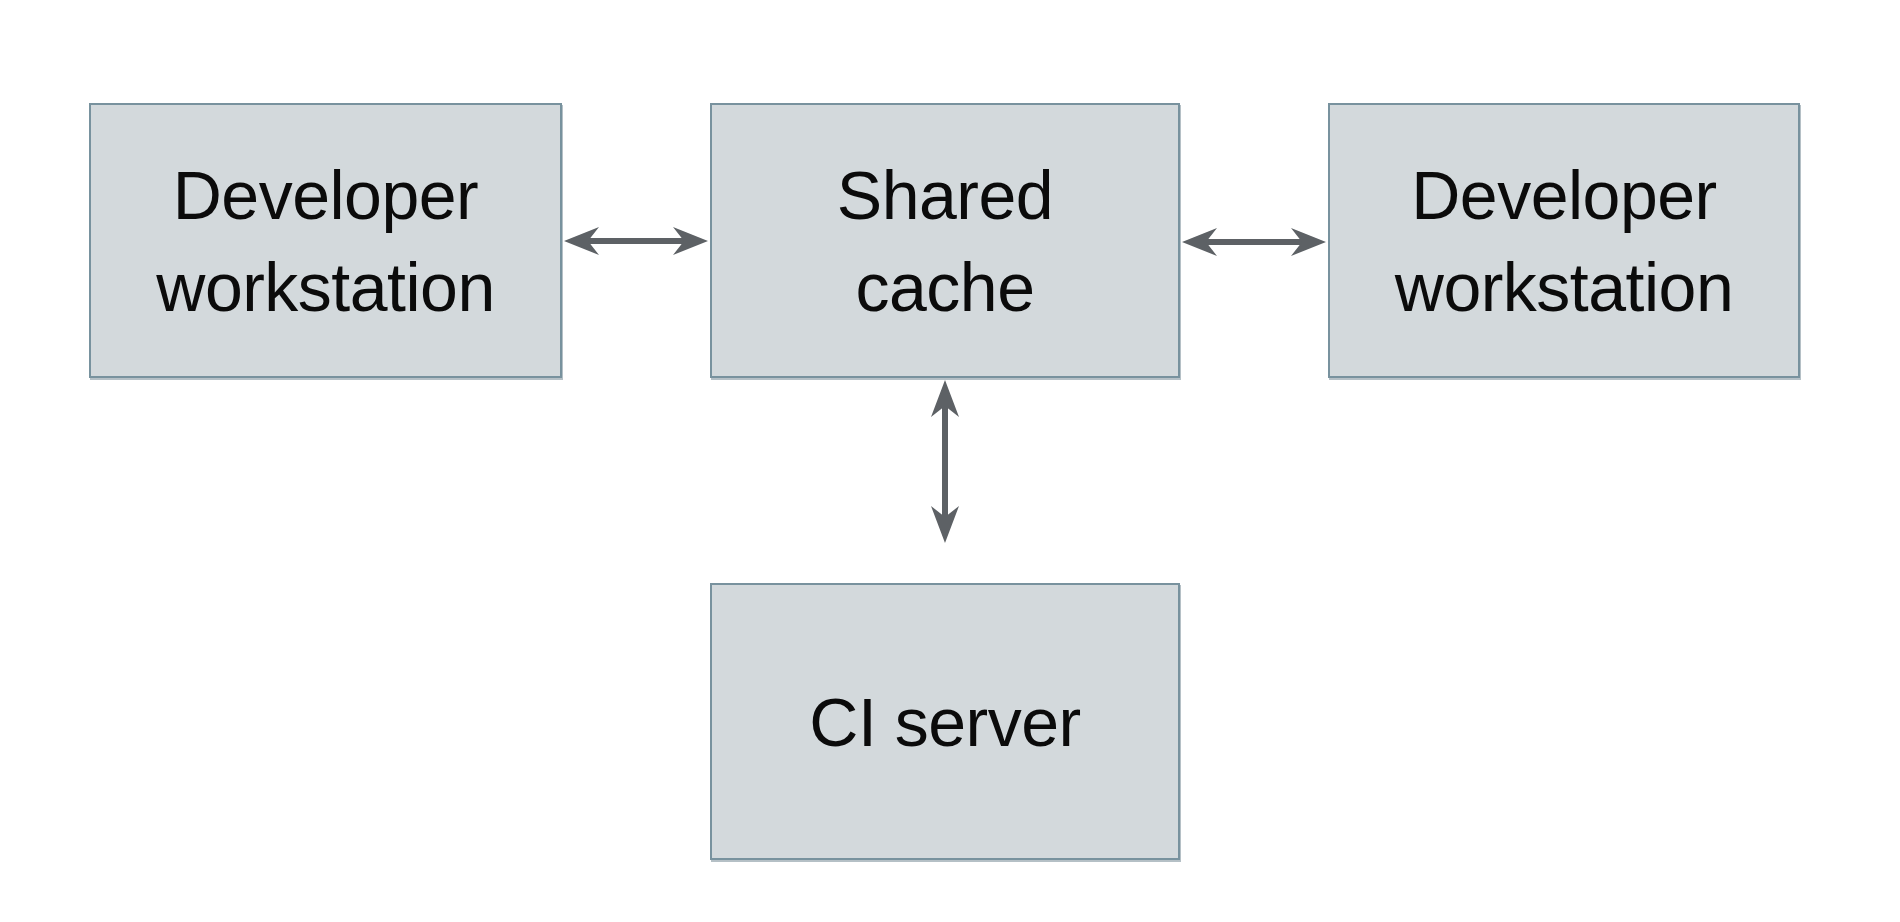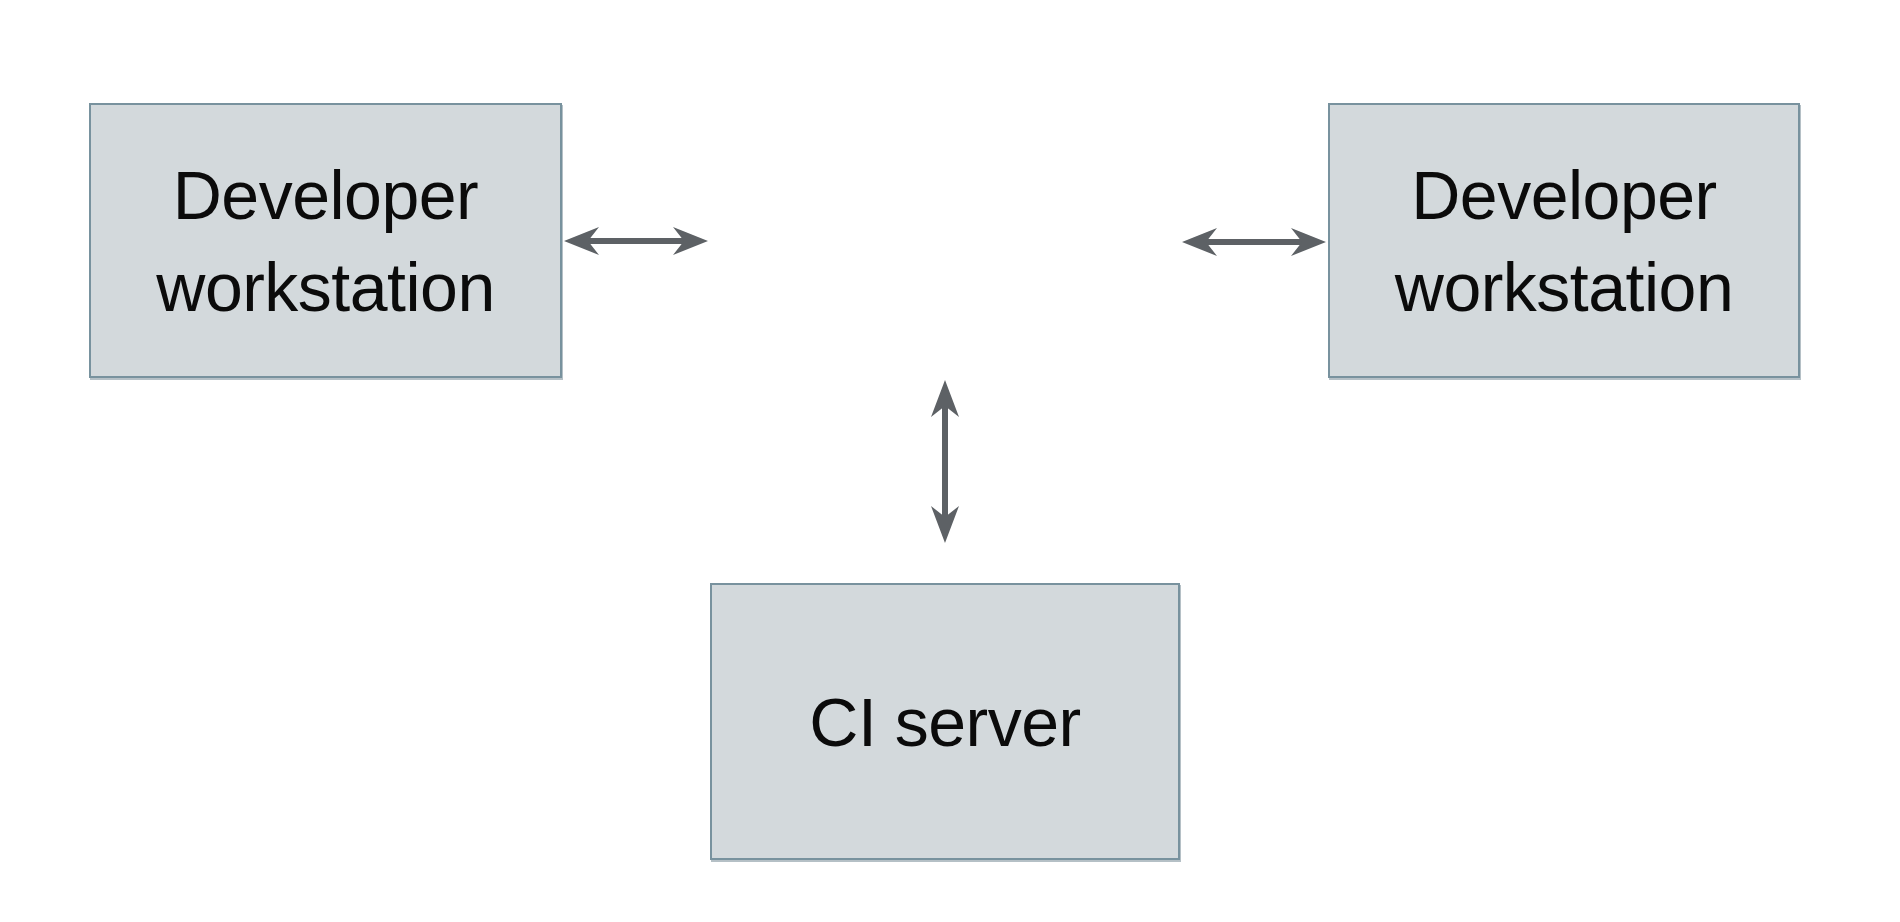--- a/index.html
+++ b/index.html
@@ -48,20 +48,24 @@
 </head>
 <body>
 
 <div class="canvas">
 
   <div class="node" id="node-dev-left">
     <div class="label">Developer</div>
     <div class="label">workstation</div>
   </div>
 
+  <div class="node" id="node-cache">
+    <div class="label">Shared</div>
+    <div class="label">cache</div>
+  </div>
 
   <div class="node" id="node-dev-right">
     <div class="label">Developer</div>
     <div class="label">workstation</div>
   </div>
 
   <div class="node" id="node-ci">
     <div class="label">CI server</div>
   </div>
 

